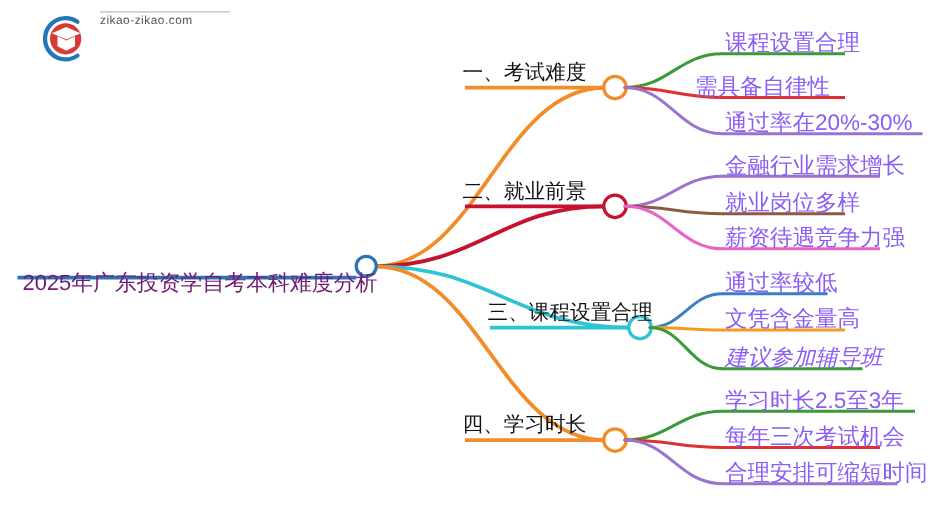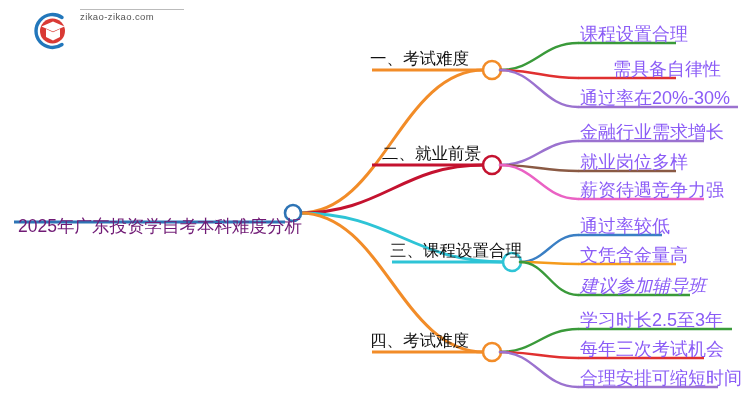--- a/index.html
+++ b/index.html
@@ -145,29 +145,29 @@
       <path d="M 500 352 C 535.1 352, 542.9 387, 578 387" fill="none" stroke="#9b72cf" stroke-width="2.4" stroke-linecap="round"></path>
       <line x1="578" y1="387" x2="718" y2="387" stroke="#9b72cf" stroke-width="2.4"></line>
       <circle cx="293" cy="213" r="8" fill="#ffffff" stroke="#2e74b5" stroke-width="2.6"></circle>
     </svg>
 
   <div class="node-label root-label">2025年广东投资学自考本科难度分析</div>
 
   <div id="labels">
       <div class="node-label branch-label" style="left: 370px; top: 50px;">一、考试难度</div>
       <div class="node-label leaf-label" style="left: 580px; top: 25px;">课程设置合理</div>
-      <div class="node-label leaf-label" style="left: 613px; top: 60px;">需具备自律性</div>
+      <div class="node-label leaf-label" style="left: 556px; top: 60px;">需具备自律性</div>
       <div class="node-label leaf-label" style="left: 580px; top: 89px;">通过率在20%-30%</div>
-      <div class="node-label branch-label" style="left: 382px; top: 145px; text-align: center;">二、就业前景</div>
+      <div class="node-label branch-label" style="left: 370px; top: 145px; text-align: center;">二、就业前景</div>
       <div class="node-label leaf-label" style="left: 580px; top: 123px;">金融行业需求增长</div>
       <div class="node-label leaf-label" style="left: 580px; top: 153px;">就业岗位多样</div>
       <div class="node-label leaf-label" style="left: 580px; top: 181px;">薪资待遇竞争力强</div>
       <div class="node-label branch-label" style="left: 390px; top: 242px;">三、课程设置合理</div>
       <div class="node-label leaf-label" style="left: 580px; top: 217px; text-align: center;">通过率较低</div>
       <div class="node-label leaf-label" style="left: 580px; top: 246px;">文凭含金量高</div>
       <div class="node-label leaf-label" style="left: 580px; top: 277px; font-style: italic;">建议参加辅导班</div>
-      <div class="node-label branch-label" style="left: 370px; top: 332px;">四、考试难度</div>
+      <div class="node-label branch-label" style="left: 370px; top: 332px;">四、学习时长</div>
       <div class="node-label leaf-label" style="left: 580px; top: 311px; text-align: right;">学习时长2.5至3年</div>
       <div class="node-label leaf-label" style="left: 580px; top: 340px; text-align: center;">每年三次考试机会</div>
       <div class="node-label leaf-label" style="left: 580px; top: 369px;">合理安排可缩短时间</div>
     </div>
 
 </div>
 
 </body></html>

